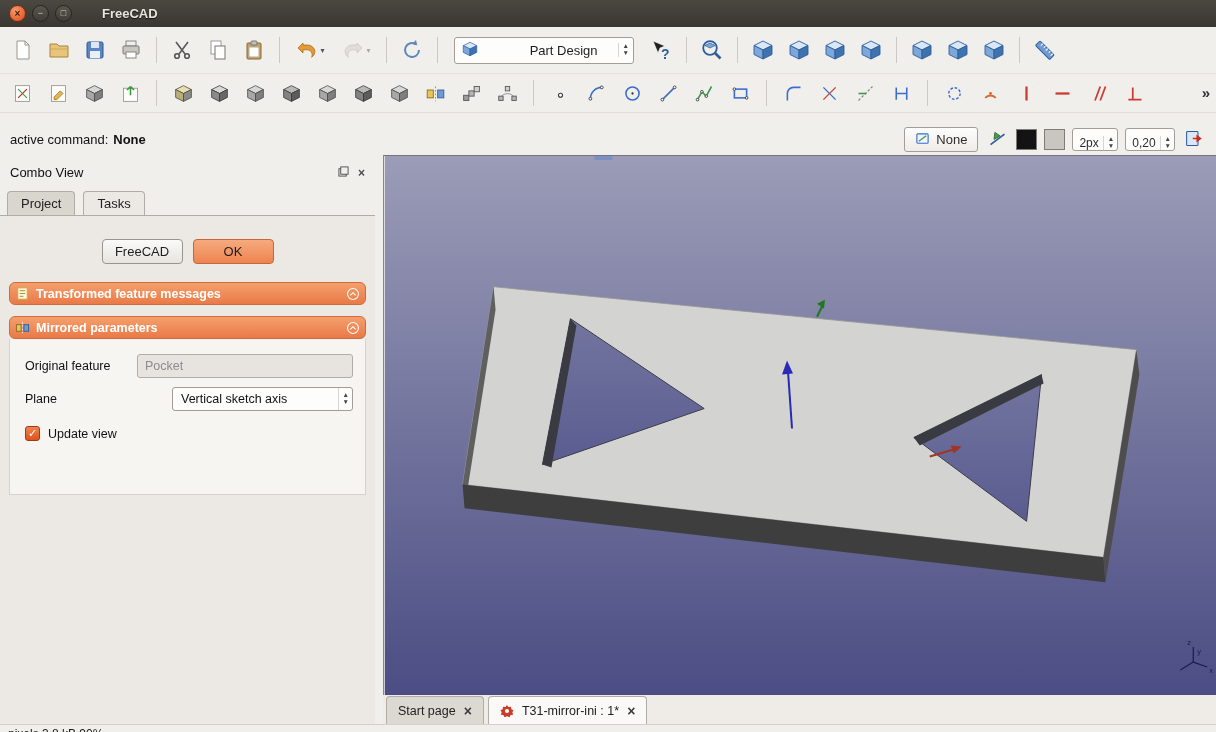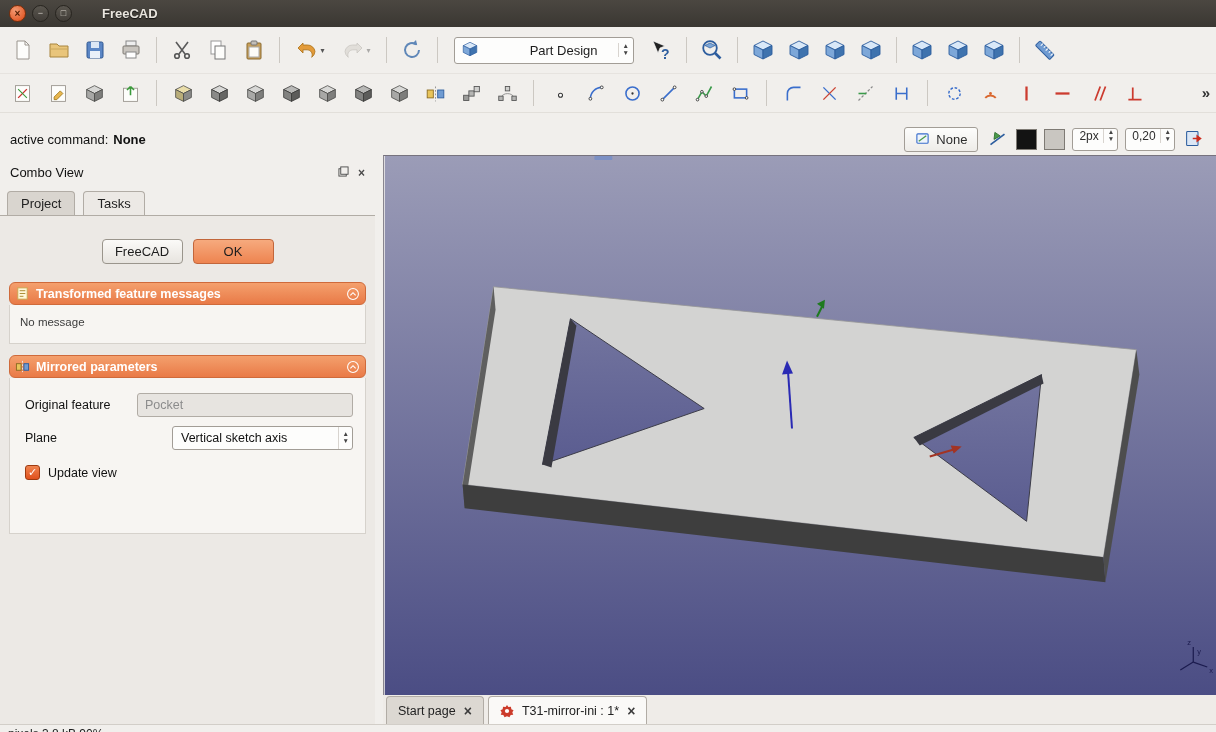--- a/index.html
+++ b/index.html
@@ -39,21 +39,21 @@
   #cmdrow .acl{font-size:13px;color:#111;}
   #cmdrow .acv{font-size:13px;font-weight:bold;color:#111;margin-left:5px;}
   .rc{margin-left:auto;display:flex;align-items:center;gap:7px;}
   .btn-none{height:25px;border:1px solid #a29d96;border-radius:3px;background:linear-gradient(#fdfdfc,#eeece8);display:flex;align-items:center;gap:6px;padding:0 10px;font-size:13px;}
   .btn-none svg{width:15px;height:15px;}
   .mini-btn{width:24px;height:24px;display:flex;align-items:center;justify-content:center;}
   .mini-btn svg{width:21px;height:21px;}
   .swatch{width:21px;height:21px;border:1px solid #7e7a74;flex:0 0 auto;}
   .swatch.black{background:#131313;}
   .swatch.gray{background:#c9c6c1;}
-  .spinbox{height:23px;background:#fdfdfc;border:1px solid #a29d96;border-radius:3px;display:flex;align-items:flex-start;padding:0 3px 0 6px;font-size:12px;gap:4px;}
+  .spinbox{height:23px;background:#fdfdfc;border:1px solid #a29d96;border-radius:3px;display:flex;align-items:flex-end;padding:0 3px 0 6px;font-size:12px;gap:4px;}
 
   
   #combo-view{position:absolute;left:0;top:155px;width:375px;height:569px;background:#f1efec;}
   .cv-header{height:35px;display:flex;align-items:center;padding:0 10px;font-size:13px;color:#111;}
   .cv-hicons{margin-left:auto;display:flex;gap:9px;align-items:center;color:#4a4a4a;}
   .cv-hicons svg{width:11px;height:11px;}
   .cv-hicons .x{font-size:12px;font-weight:bold;line-height:1;}
   .cv-tabs{display:flex;padding-left:7px;gap:8px;height:25px;align-items:flex-end;}
   .cv-tab{padding:4px 13px 4px;font-size:13px;border:1px solid #b1aca5;border-bottom:none;border-radius:4px 4px 0 0;background:#d9d5cf;color:#222;}
   .cv-tab.active{background:#ece9e5;position:relative;top:1px;padding-bottom:5px;}
@@ -645,23 +645,20 @@
                 <path d="M5 5h6M5 8h6M5 11h4" stroke="#a98a2e" fill="none"></path>
               </svg>
           </span>
           <span>Transformed feature messages</span>
           <span class="collapse">
             <svg viewBox="0 0 16 16">
                 <circle cx="8" cy="8" r="6.2" fill="none" stroke="#fff" stroke-width="1.2"></circle>
                 <path d="M5 9.5L8 6.5l3 3" fill="none" stroke="#fff" stroke-width="1.3"></path>
               </svg>
           </span>
-        </div>
-        <div class="sec-body">
-          <div class="no-msg">No message</div>
         </div>
       </div>
 
       <div class="section sec2">
         <div class="sec-header">
           <span class="sic">
             <svg viewBox="0 0 16 16">
                 <rect x="1.5" y="5" width="5" height="7" fill="#e8c45a" stroke="#8a6a20"></rect>
                 <rect x="9.5" y="5" width="5" height="7" fill="#6f9bd2" stroke="#2d5d9e"></rect>
                 <path d="M8 2v12" stroke="#e8e8e8" stroke-dasharray="2 1.6"></path>

